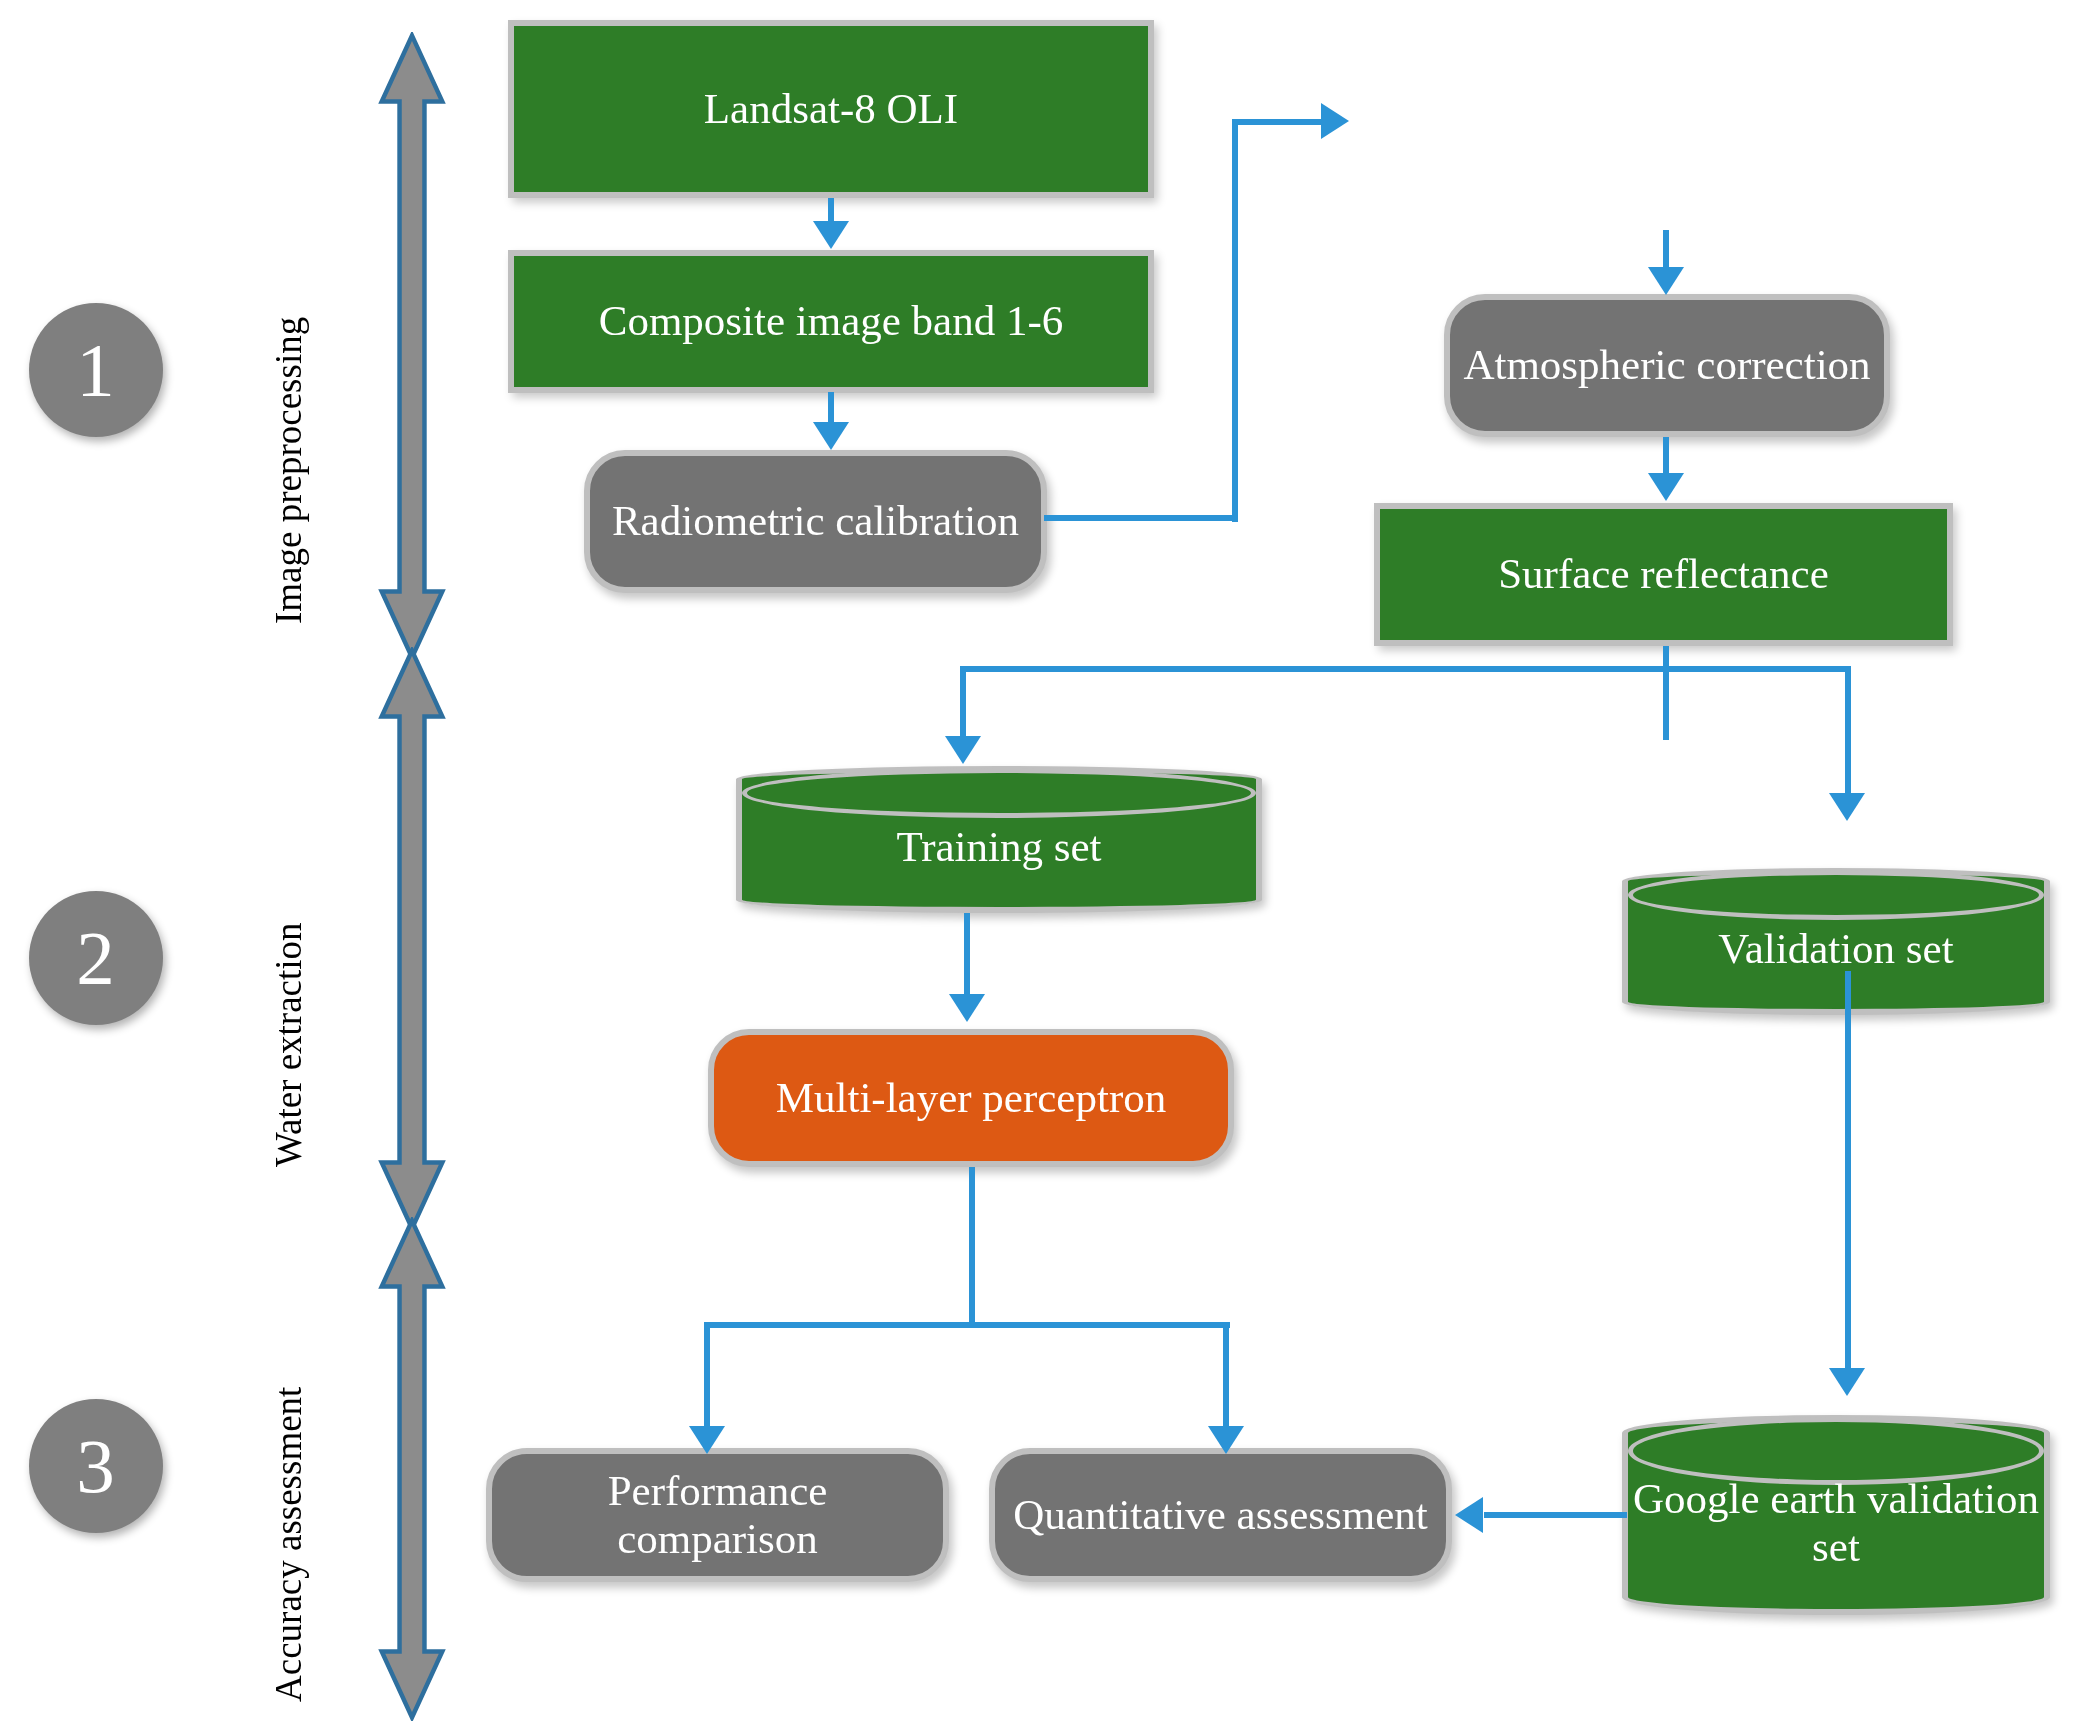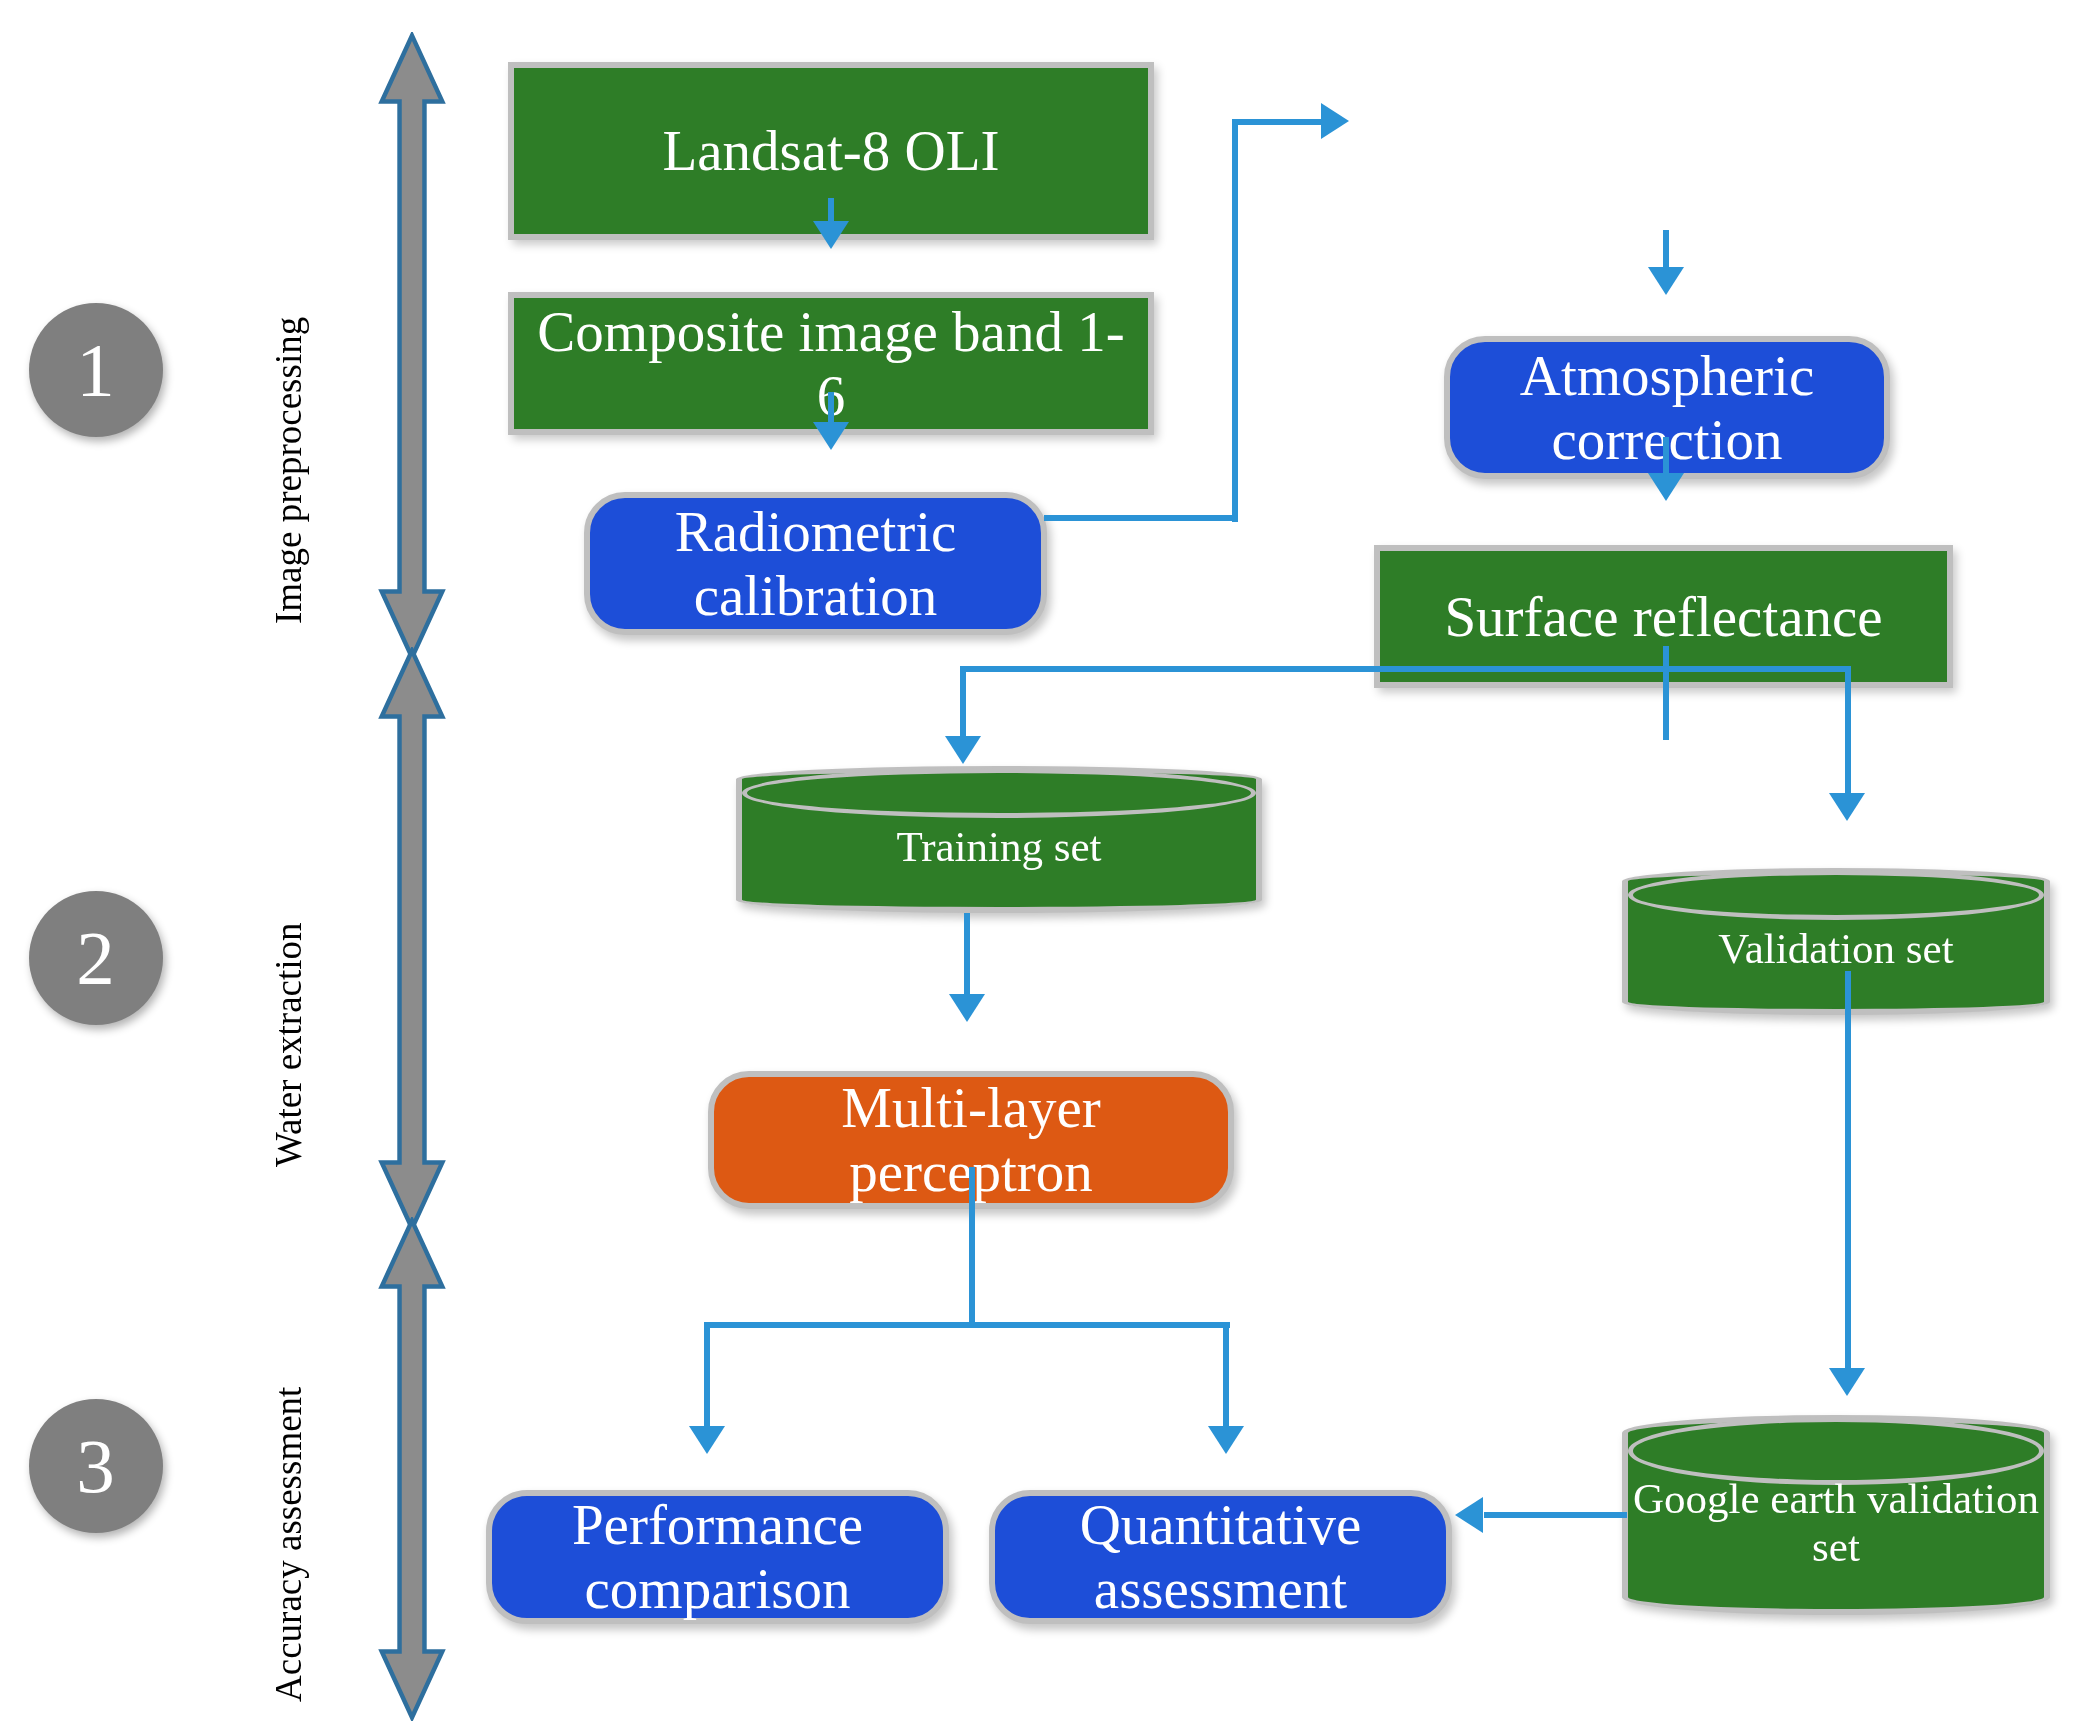--- a/index.html
+++ b/index.html
@@ -42,32 +42,31 @@
 
   
   .node {
     position: absolute;
     box-sizing: border-box;
     display: flex;
     align-items: center;
     justify-content: center;
     text-align: center;
     color: #ffffff;
-    font-size: 57px;
+    font-size: 43px;
     line-height: 1.12;
     padding: 3.6px 12.5px;
-    margin-top: 42px;
   }
   .rect {
     background: #2e7d27;
     border: 6.2px solid #bfbfbf;
     box-shadow: 3.6px 5.3px 9px rgba(0,0,0,0.22);
   }
   .round {
-    background: #1d4ed8;
+    background: #737373;
     border: 6.2px solid #bfbfbf;
     border-radius: 41px;
     box-shadow: 3.6px 5.3px 9px rgba(0,0,0,0.22);
   }
   .round.orange {
     background: #dd5913;
   }
 
   
   .cyl {

